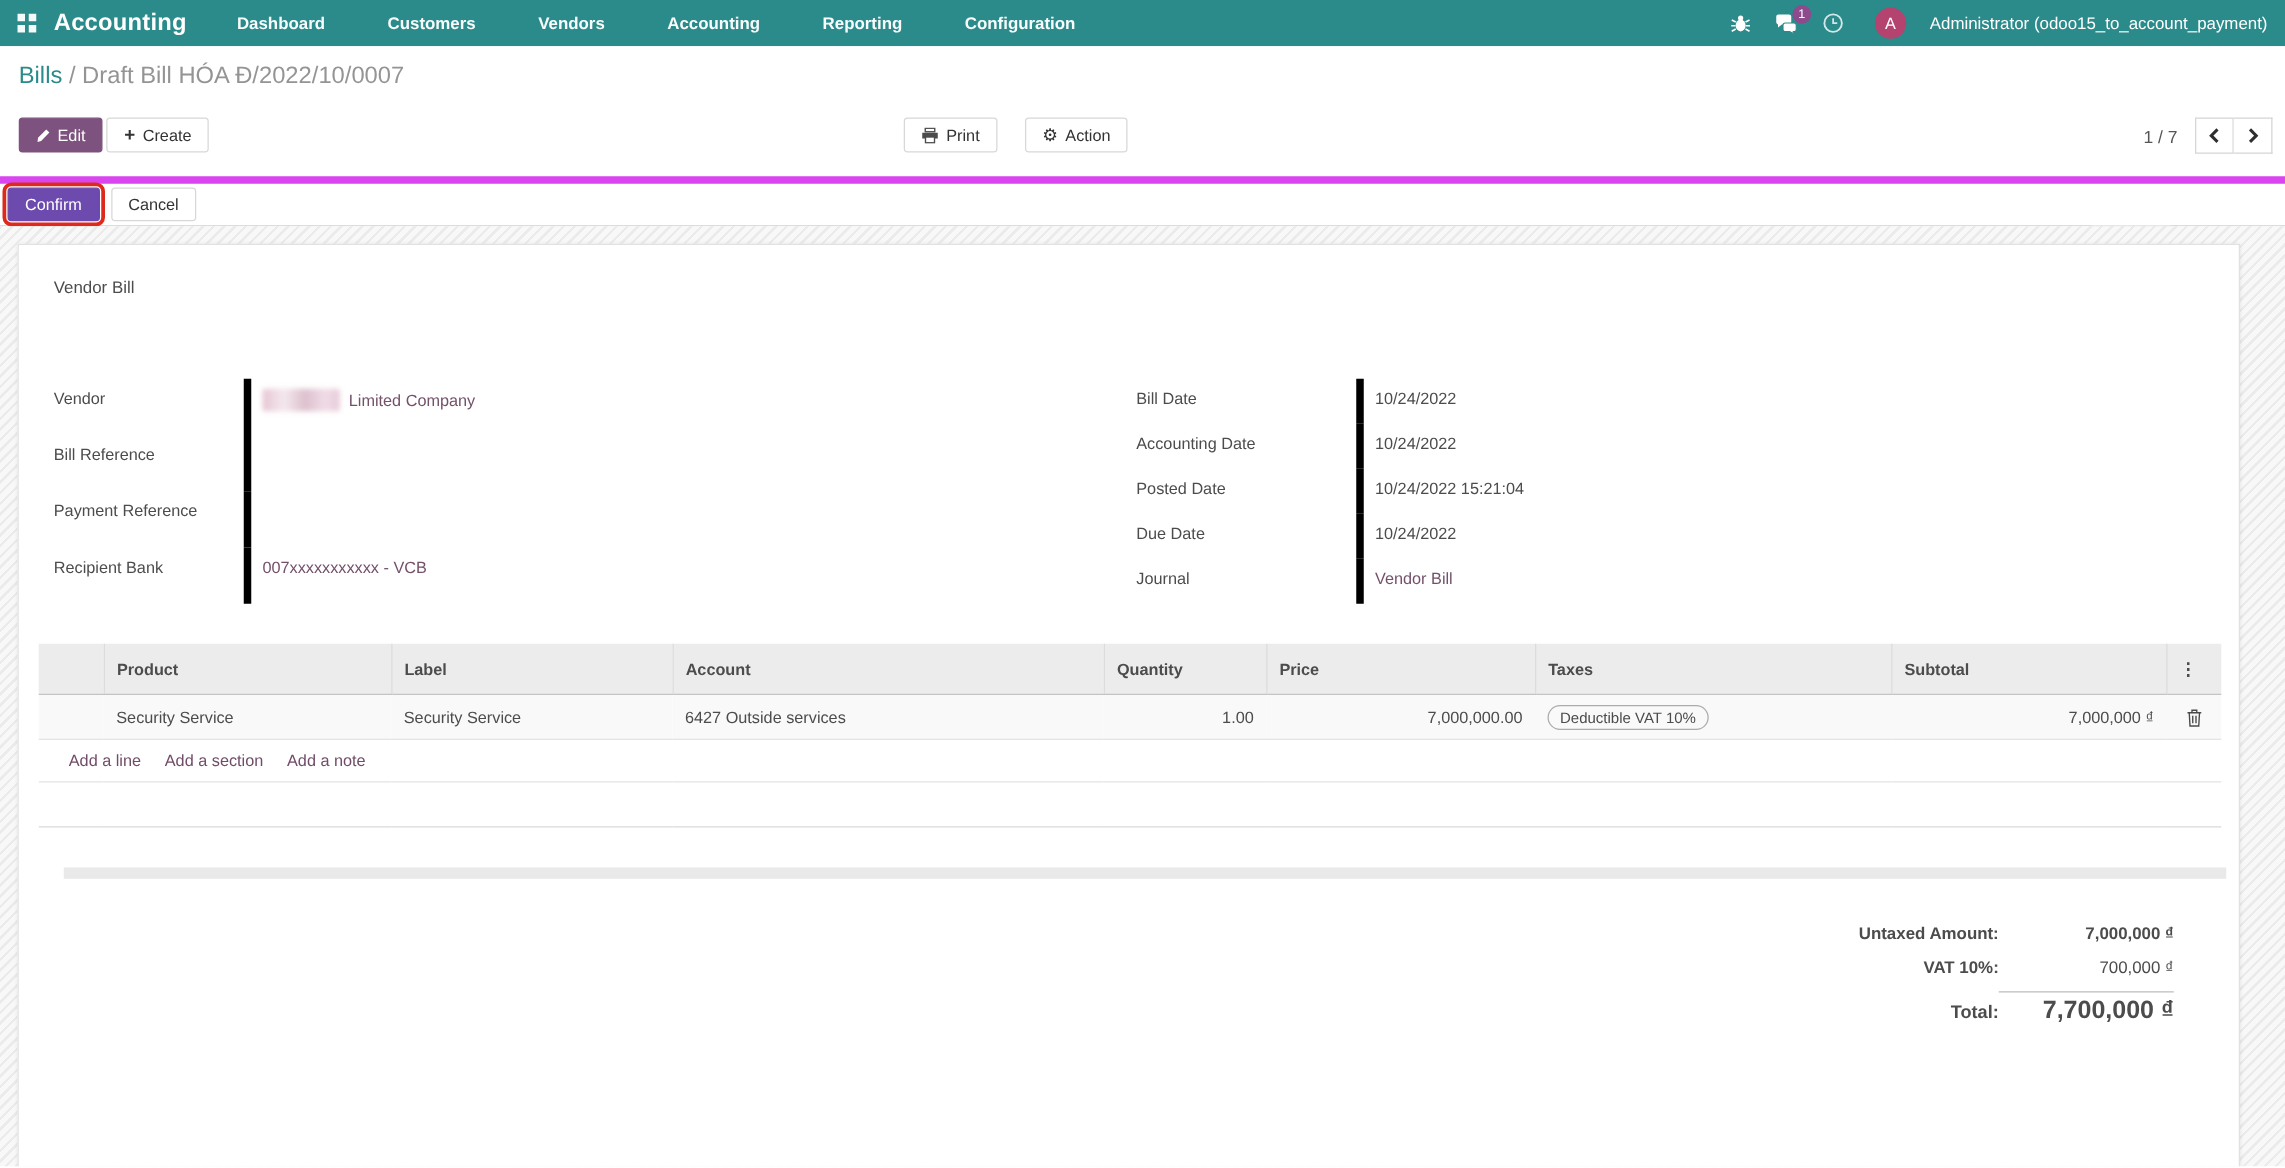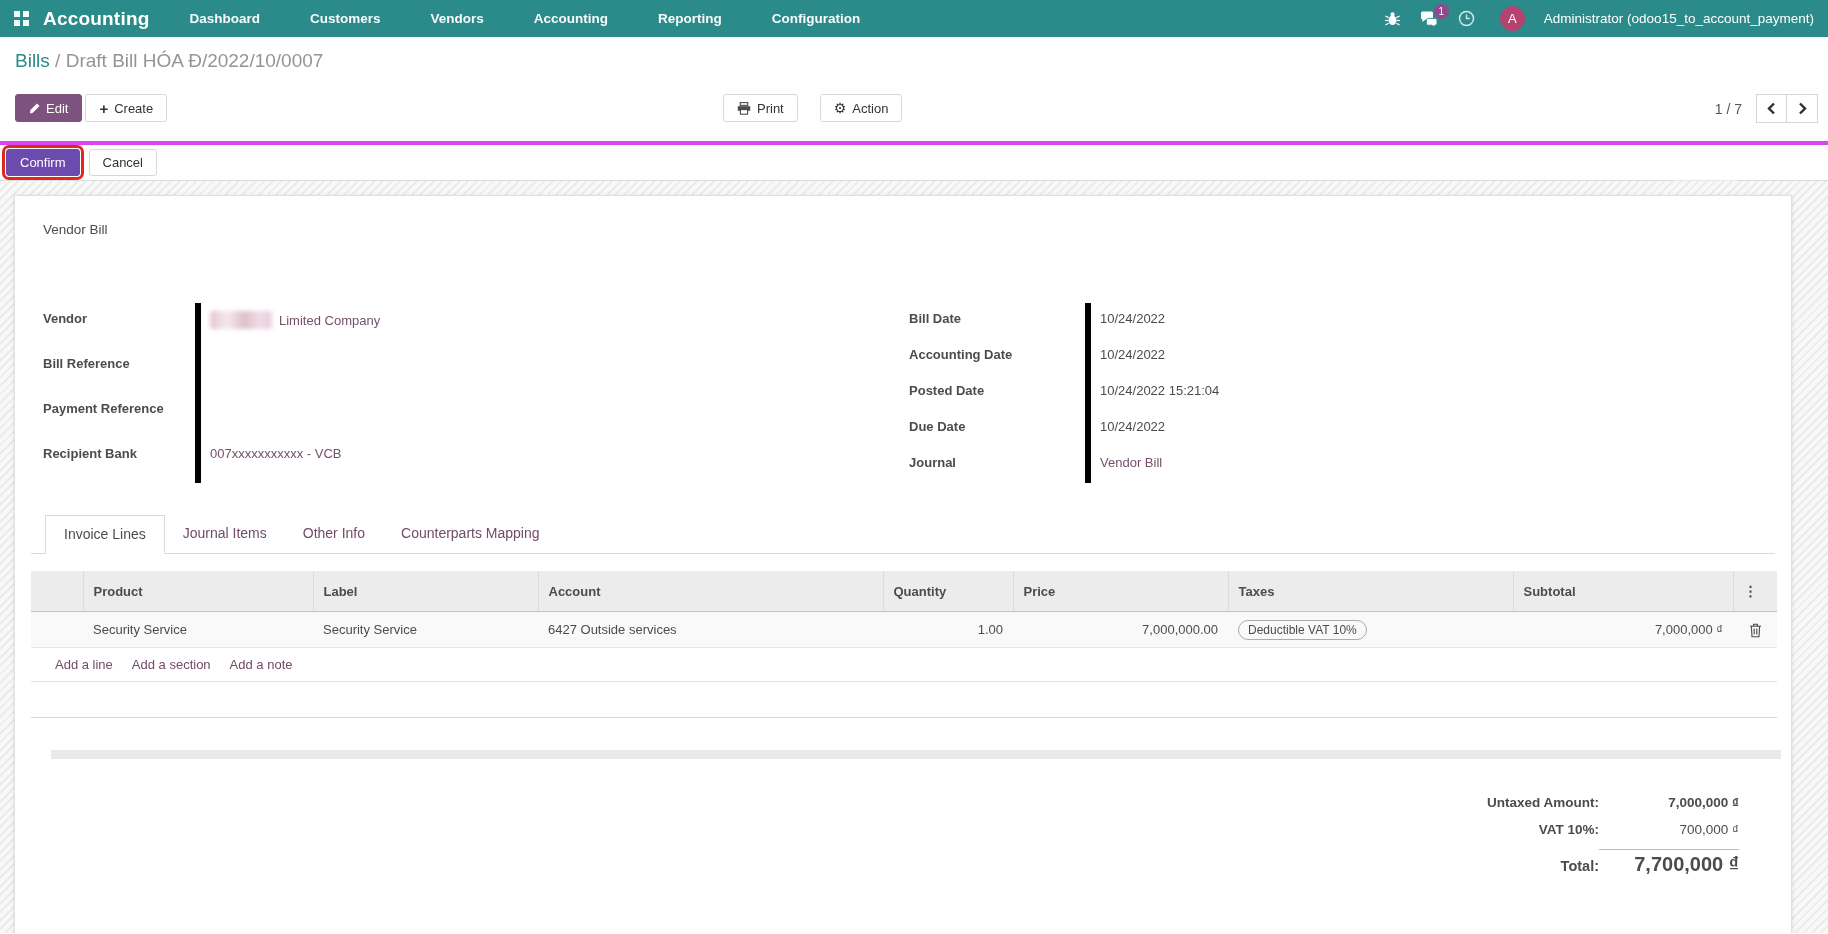--- a/index.html
+++ b/index.html
@@ -30,41 +30,41 @@
   .btn-primary { background: #7d527e; border-color: #7d527e; color: #fff; }
   .cp-left { position: absolute; left: 15px; display: flex; gap: 3px; }
   .cp-center { position: absolute; left: 723px; display: flex; gap: 22px; }
   .cp-right { position: absolute; right: 10px; display: flex; align-items: center; }
   .pager-text { font-size: 14px; color: #555; margin-right: 14px; }
   .pager-btns { display: flex; }
   .pager-btn { width: 31px; height: 29px; background: #fff; border: 1px solid #d5d5d5; display: flex; align-items: center; justify-content: center; cursor: pointer; }
   .pager-btn + .pager-btn { border-left: none; }
 
   
-  .statusbar { height: 40px; background: #fff; border-top: 4px solid #d946ef; border-bottom: 1px solid #dcdcdc; display: flex; align-items: center; padding-left: 6px; position: relative; }
+  .statusbar { height: 40px; background: #fff; border-top: 6px solid #d946ef; border-bottom: 1px solid #dcdcdc; display: flex; align-items: center; padding-left: 6px; position: relative; }
   .btn-confirm { background: #6d4aad; border-color: #6d4aad; color: #fff; outline: 3px solid #dd2a1c; outline-offset: 1px; }
   .statusbar .btn { height: 27px; }
   .statusbar .btn + .btn { margin-left: 9px; }
   .states { position: absolute; right: 0; top: 15px; height: 100%; display: flex; align-items: flex-end; }
   .state-arrow { background: #e7e7e7; color: #714B67; font-weight: bold; font-size: 13px; display: flex; align-items: center;
                  padding: 0 28px 0 20px; clip-path: polygon(0 0, calc(100% - 16px) 0, 100% 50%, calc(100% - 16px) 100%, 0 100%); cursor: pointer; }
   .state-next { color: #b9b9b9; font-size: 13px; display: flex; align-items: center; padding: 0 18px; cursor: pointer; }
 
   
   .form-area { position: relative; height: 752px; background: repeating-linear-gradient(135deg, #ebebeb 0 2px, #f8f8f8 2px 6px); overflow: hidden; }
   .sheet { position: absolute; left: 14px; top: 14px; width: 1778px; height: 780px; background: #fff; border: 1px solid #e1e1e1; box-shadow: 0 1px 4px rgba(0,0,0,.12); padding: 0 16px; }
 
   .doc-type { margin: 26px 0 4px 12px; font-size: 13.5px; color: #4c4c4c; }
   .doc-title { margin: 2px 0 0 12px; font-size: 31px; font-weight: bold; color: #454545; }
 
   .field-groups { display: flex; margin: 66px 12px 0 12px; }
   .fgroup { display: grid; grid-auto-rows: minmax(36px, auto); }
   .fgroup.left  { width: 852px; grid-template-columns: 152px 1fr; }
   .fgroup.right { width: 858px; grid-template-columns: 176px 1fr; margin-left: 18px; }
-  .flabel { font-size: 13px; font-weight: bold; color: #4c4c4c; padding-top: 8px; }
+  .flabel { font-size: 13px; font-weight: normal; color: #4c4c4c; padding-top: 8px; }
   .fvalue { font-size: 13px; color: #4c4c4c; border-left: 6px solid #000000; padding: 8px 0 0 9px; }
   .link { color: #74506b; cursor: pointer; }
   .redacted { display: inline-block; width: 62px; height: 18px; vertical-align: -4px; margin-right: 7px; border-radius: 2px;
               background: linear-gradient(90deg, #e6c6d2, #f4e8ee 28%, #ddc0cd 55%, #efdce6 80%, #e8cdd9); filter: blur(2px); }
 
   
   .notebook { margin-top: 32px; }
   .tabs { display: flex; padding-left: 14px; border-bottom: 1px solid #d9d9d9; }
   .tab { font-size: 14px; padding: 10px 18px 11px; color: #714B67; cursor: pointer; margin-bottom: -1px; }
   .tab.active { color: #4c4c4c; background: #fff; border: 1px solid #d9d9d9; border-bottom: 1px solid #fff; }
@@ -245,26 +245,20 @@
           <div class="flabel">Posted Date</div>
           <div class="fvalue">10/24/2022 15:21:04</div>
           <div class="flabel">Due Date</div>
           <div class="fvalue">10/24/2022</div>
           <div class="flabel">Journal</div>
           <div class="fvalue"><span class="link">Vendor Bill</span></div>
         </div>
       </div>
 
       <div class="notebook">
-        <div class="tabs">
-          <span class="tab active">Invoice Lines</span>
-          <span class="tab">Journal Items</span>
-          <span class="tab">Other Info</span>
-          <span class="tab">Counterparts Mapping</span>
-        </div>
 
         <table class="lines">
           <colgroup>
             <col style="width:52px">
               <col style="width:230px">
               <col style="width:225px">
               <col style="width:345px">
             <col style="width:130px">
               <col style="width:215px">
               <col style="width:285px">

